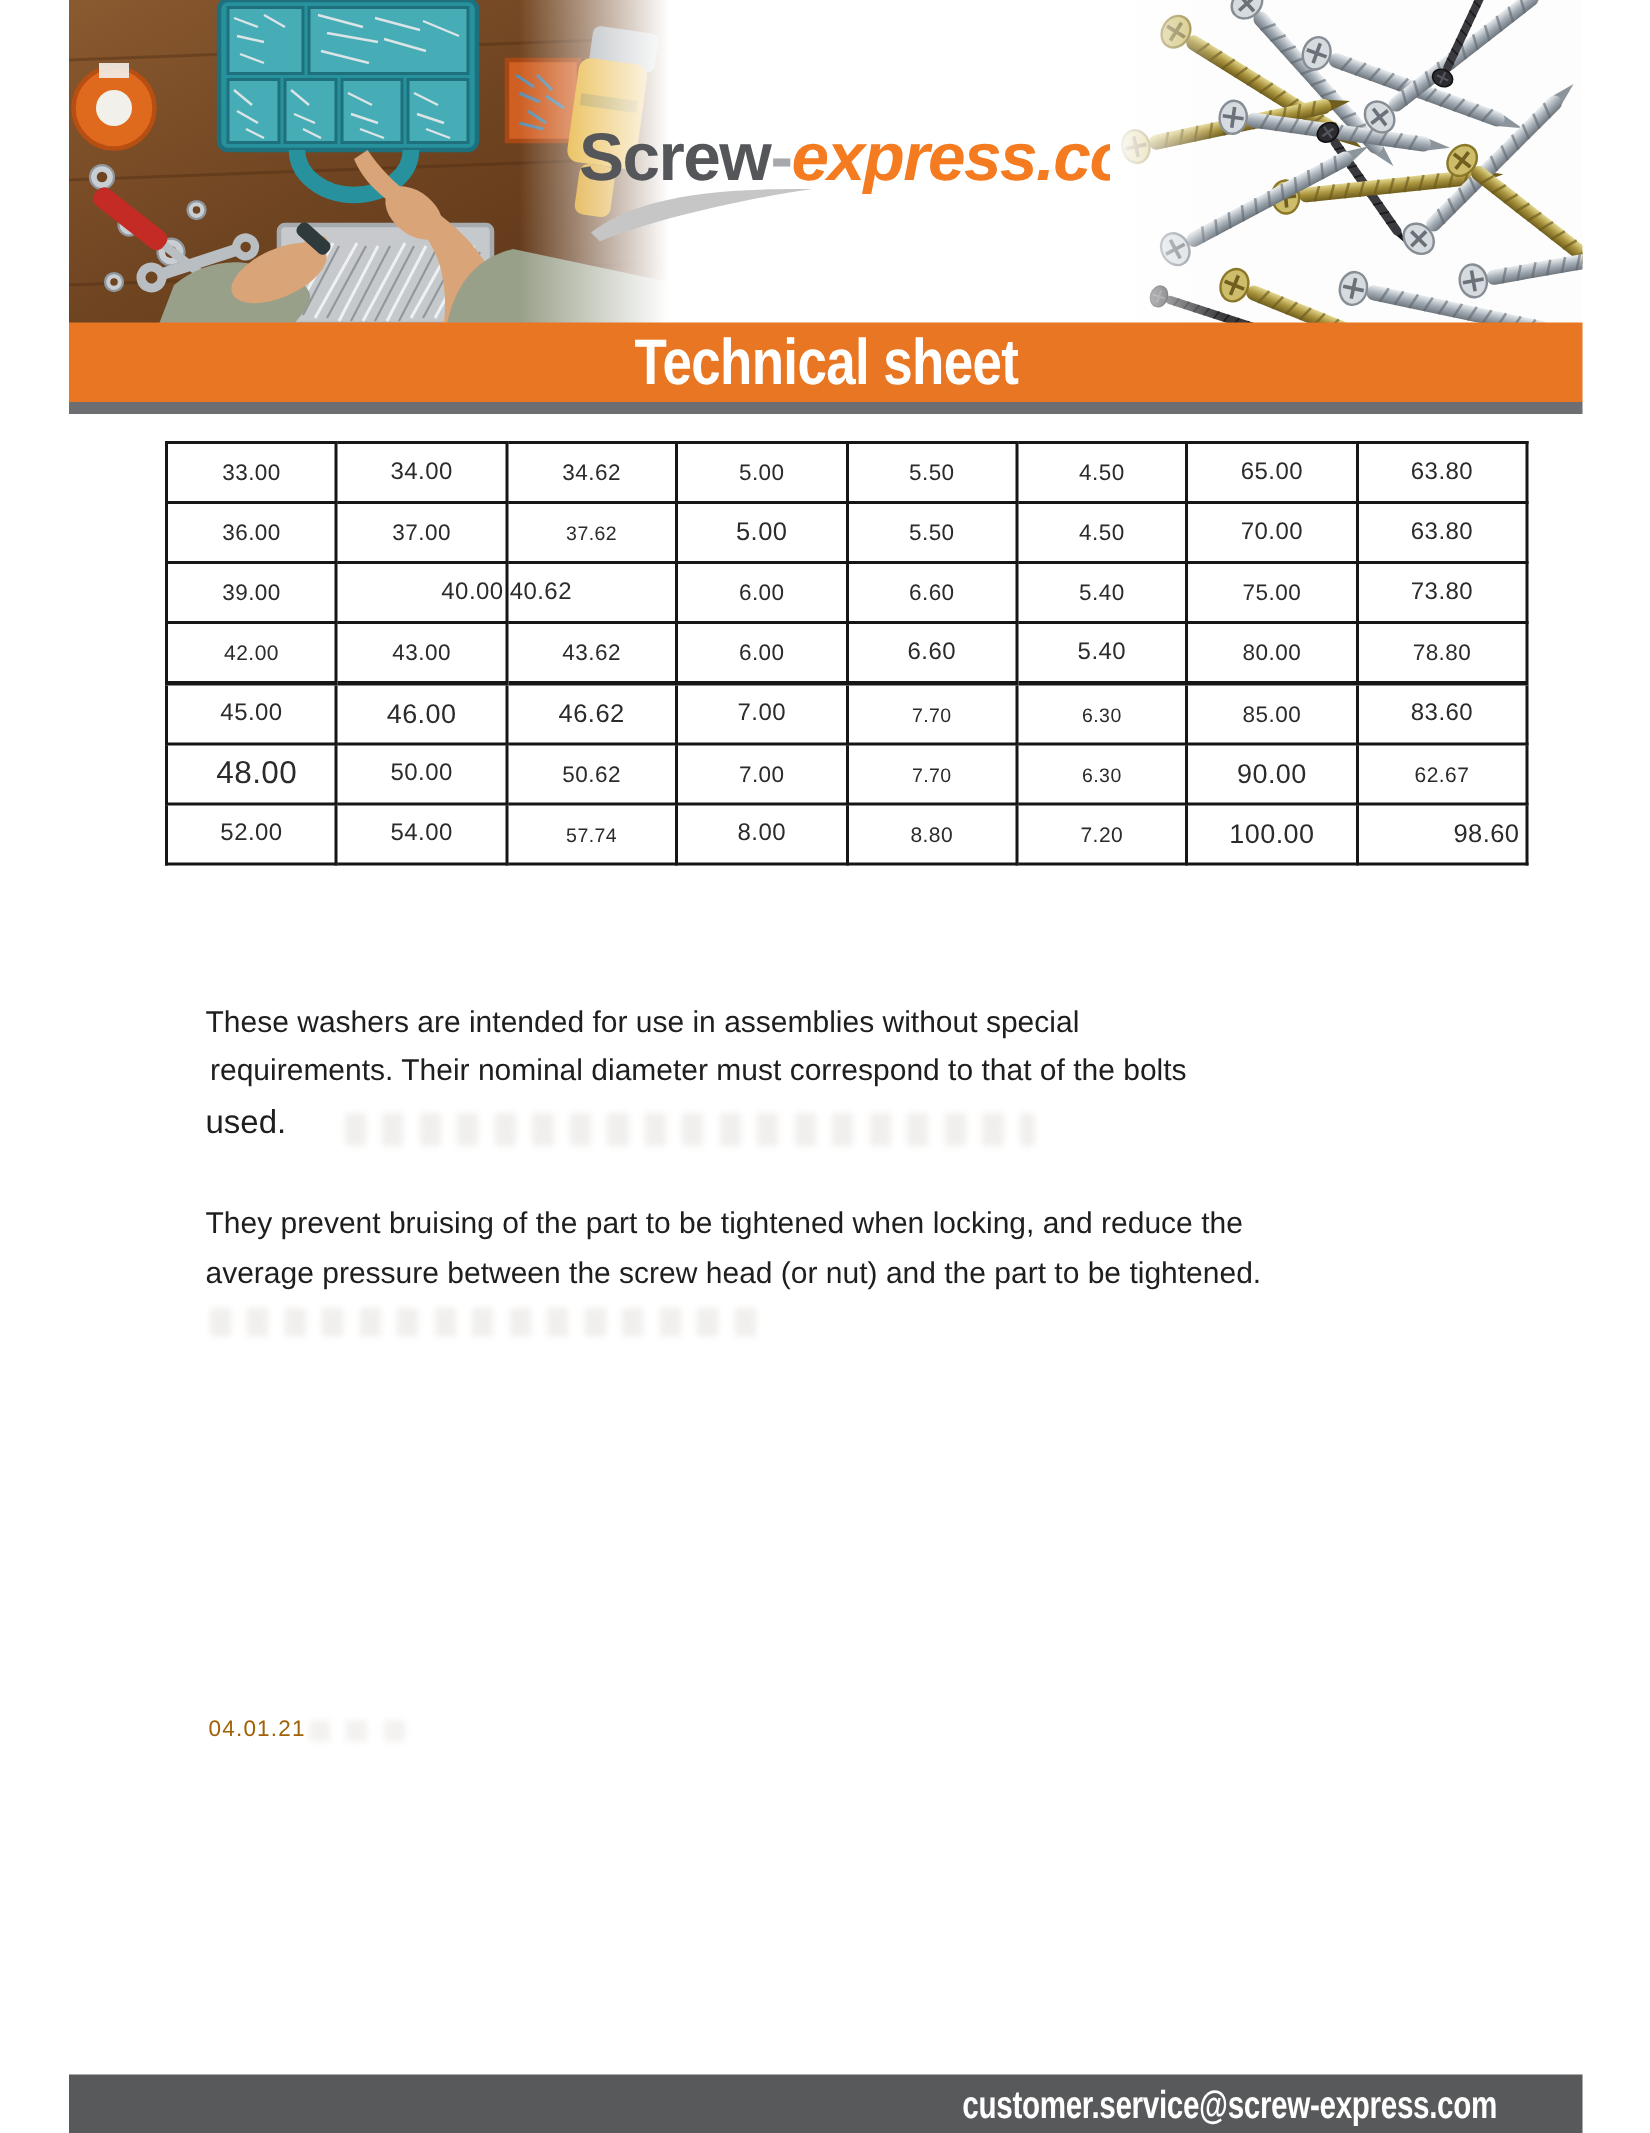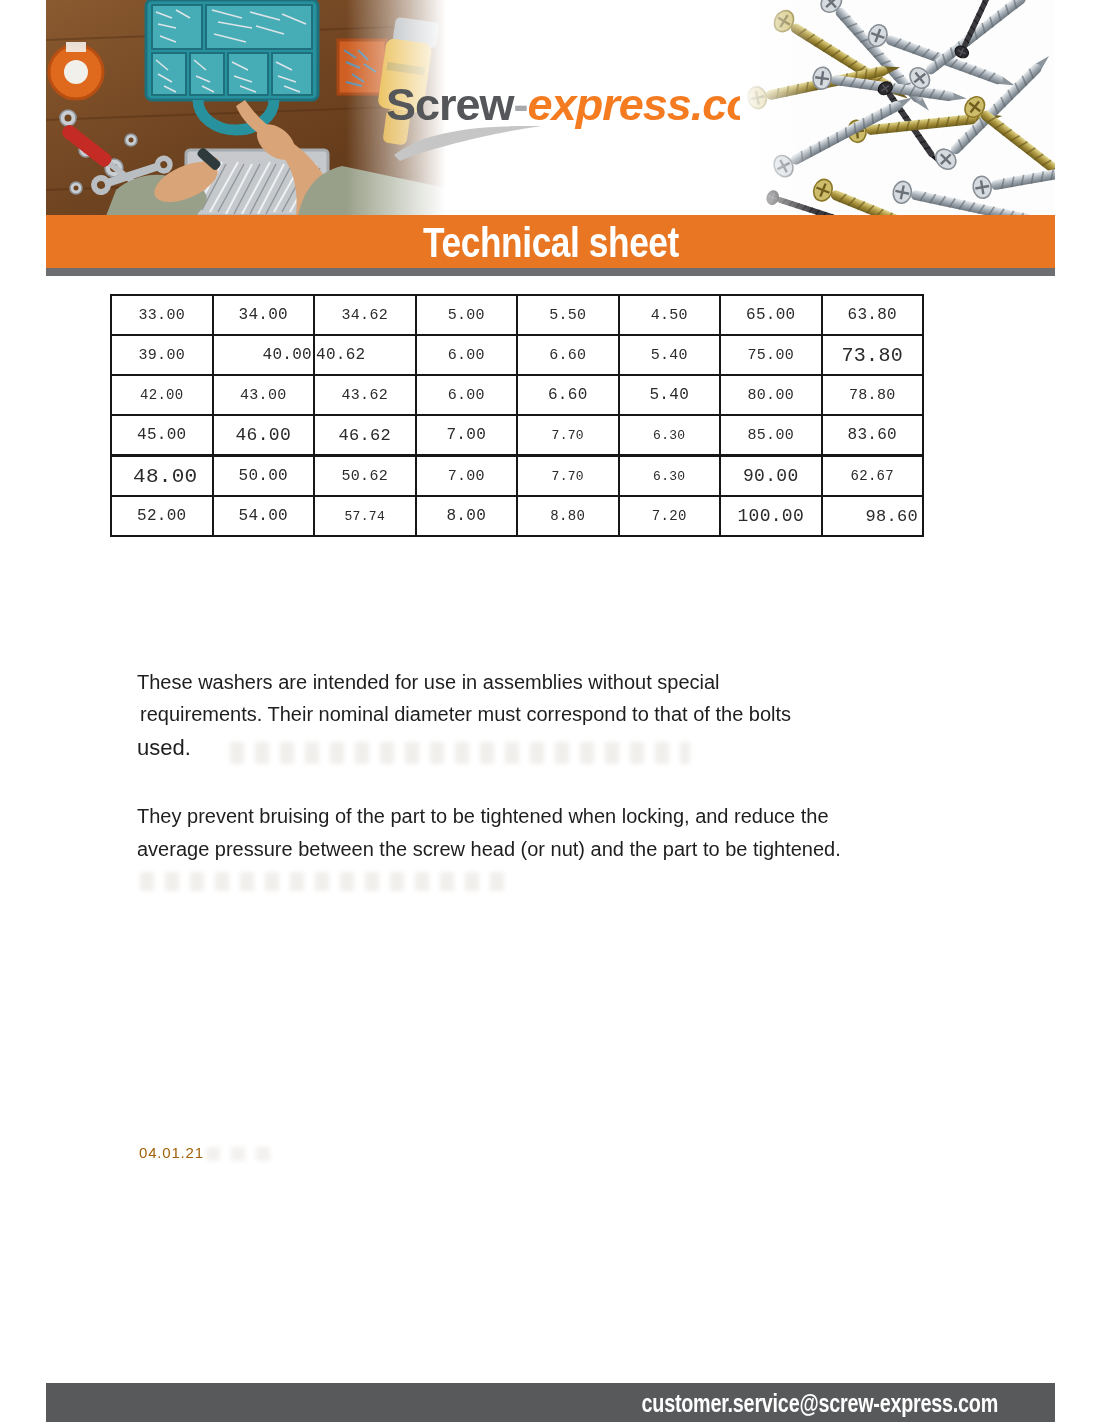--- a/index.html
+++ b/index.html
@@ -29,21 +29,21 @@
     background:#e87623; text-align:center; line-height:54px;
   }
   .banner-text {
     display:inline-block; transform:scaleX(0.82); transform-origin:center;
     font-size:43px; font-weight:bold; color:#ffffff; letter-spacing:-0.5px;
   }
   .stripe { position:absolute; left:46px; top:268px; width:1009px; height:8px; background:#6d6e71; }
 
   
   .table-wrap { position:absolute; left:110px; top:294px; }
-  table.spec { border-collapse:collapse; table-layout:fixed; width:814px;font-family:Liberation Mono, monospace; }
+  table.spec { border-collapse:collapse; table-layout:fixed; width:909px; }
   table.spec td {
     border:2px solid #161616; height:38px; text-align:center;
     color:#2b2b2b; letter-spacing:0.3px; padding:0 4px; overflow:visible;
     white-space:nowrap;
   }
   table.spec tr:nth-child(5) td { border-top-width:3px; }
 
   
   .para { position:absolute; color:#1e1e1e; }
   .p1 { left:137px; top:666px; font-size:20px; line-height:32px; }
@@ -269,28 +269,38 @@
             <td style="font-size: 15px;">33.00</td>
             <td style="font-size: 16px;">34.00</td>
             <td style="font-size: 15px;">34.62</td>
             <td style="font-size: 15px;">5.00</td>
             <td style="font-size: 15px;">5.50</td>
             <td style="font-size: 15px;">4.50</td>
             <td style="font-size: 16px;">65.00</td>
             <td style="font-size: 16px;">63.80</td>
           </tr>
           <tr>
+            <td style="font-size: 15px;">36.00</td>
+            <td style="font-size: 15px;">37.00</td>
+            <td style="font-size: 13px;">37.62</td>
+            <td style="font-size: 17px;">5.00</td>
+            <td style="font-size: 15px;">5.50</td>
+            <td style="font-size: 15px;">4.50</td>
+            <td style="font-size: 16px;">70.00</td>
+            <td style="font-size: 16px;">63.80</td>
+          </tr>
+          <tr>
             <td style="font-size: 15px;">39.00</td>
             <td style="font-size: 16px; text-align: right; padding: 0px 1px;">40.00</td>
             <td style="font-size: 16px; text-align: left; padding: 0px 1px;">40.62</td>
             <td style="font-size: 15px;">6.00</td>
             <td style="font-size: 15px;">6.60</td>
             <td style="font-size: 15px;">5.40</td>
             <td style="font-size: 15px;">75.00</td>
-            <td style="font-size: 20px;">73.80</td>
+            <td style="font-size: 16px;">73.80</td>
           </tr>
           <tr>
             <td style="font-size: 14px;">42.00</td>
             <td style="font-size: 15px;">43.00</td>
             <td style="font-size: 15px;">43.62</td>
             <td style="font-size: 15px;">6.00</td>
             <td style="font-size: 16px;">6.60</td>
             <td style="font-size: 16px;">5.40</td>
             <td style="font-size: 15px;">80.00</td>
             <td style="font-size: 15px;">78.80</td>

